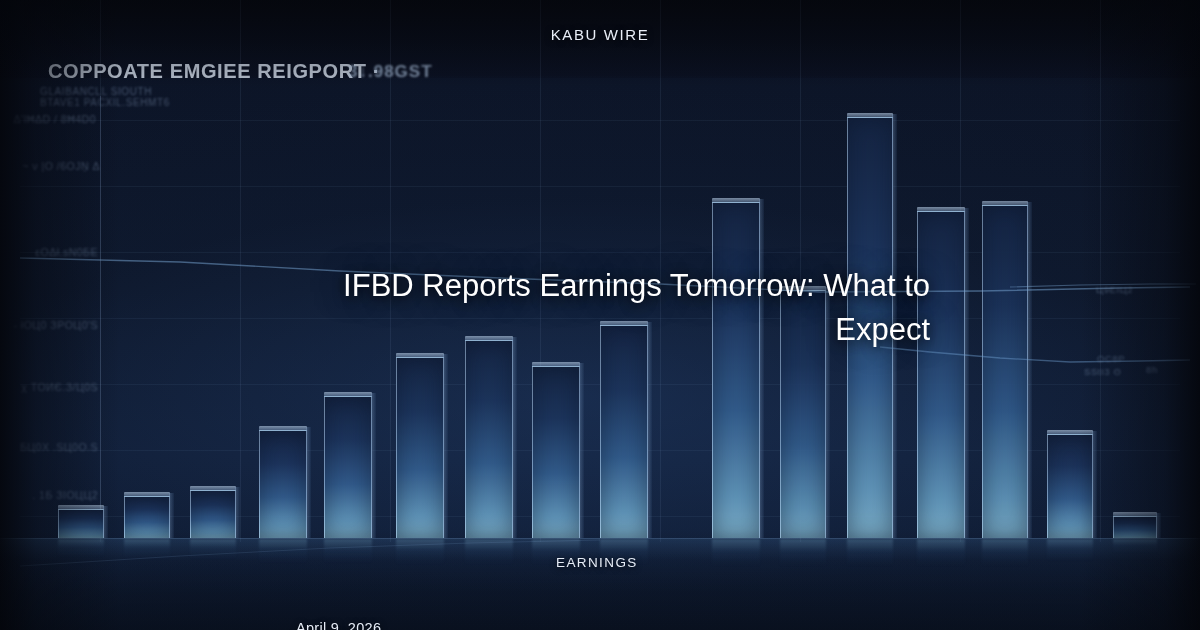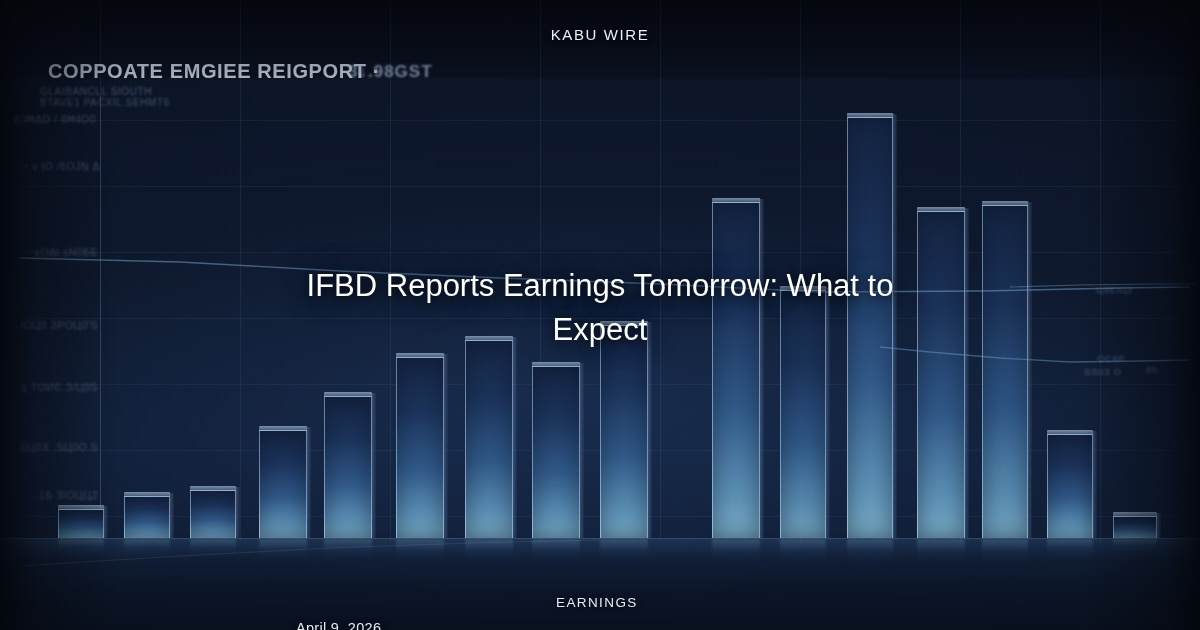--- a/index.html
+++ b/index.html
@@ -84,32 +84,32 @@
   .lines { position:absolute; inset:0; pointer-events:none; }
 
   
   .brand {
     position:absolute; top:26px; left:0; right:0; text-align:center;
     color:#e9eef7; font-size:15px; letter-spacing:1.6px; font-weight:400;
     text-shadow:0 1px 6px rgba(0,0,0,0.7);
   }
   .headline {
     position:absolute; left:50%; transform:translateX(-50%); top:264px;
-    width:660px; text-align:center;
+    width:660px; text-align:right;
     color:#ffffff; font-size:31px; line-height:44px; font-weight:400;
     text-shadow:0 2px 12px rgba(0,0,0,0.85), 0 0 30px rgba(0,0,0,0.5);
   }
   .footer-date {
     position:absolute; top:580px; left:296px;
     color:#e6ecf6; font-size:14.5px; letter-spacing:0.3px;
     text-shadow:0 1px 6px rgba(0,0,0,0.8);
     margin-top:40px;
   }
   .footer-tag {
-    position:absolute; top:595px; left:556px;
+    position:absolute; top:555px; left:556px;
     color:#e6ecf6; font-size:13.5px; letter-spacing:1.4px;
     text-shadow:0 1px 6px rgba(0,0,0,0.8);
   }
 
   
   .chart-title {
     position:absolute; top:60px; left:48px;
     color:rgba(222,232,246,0.80); font-size:20px; font-weight:700; letter-spacing:0.6px;
     filter:blur(0.65px);
     white-space:nowrap;

